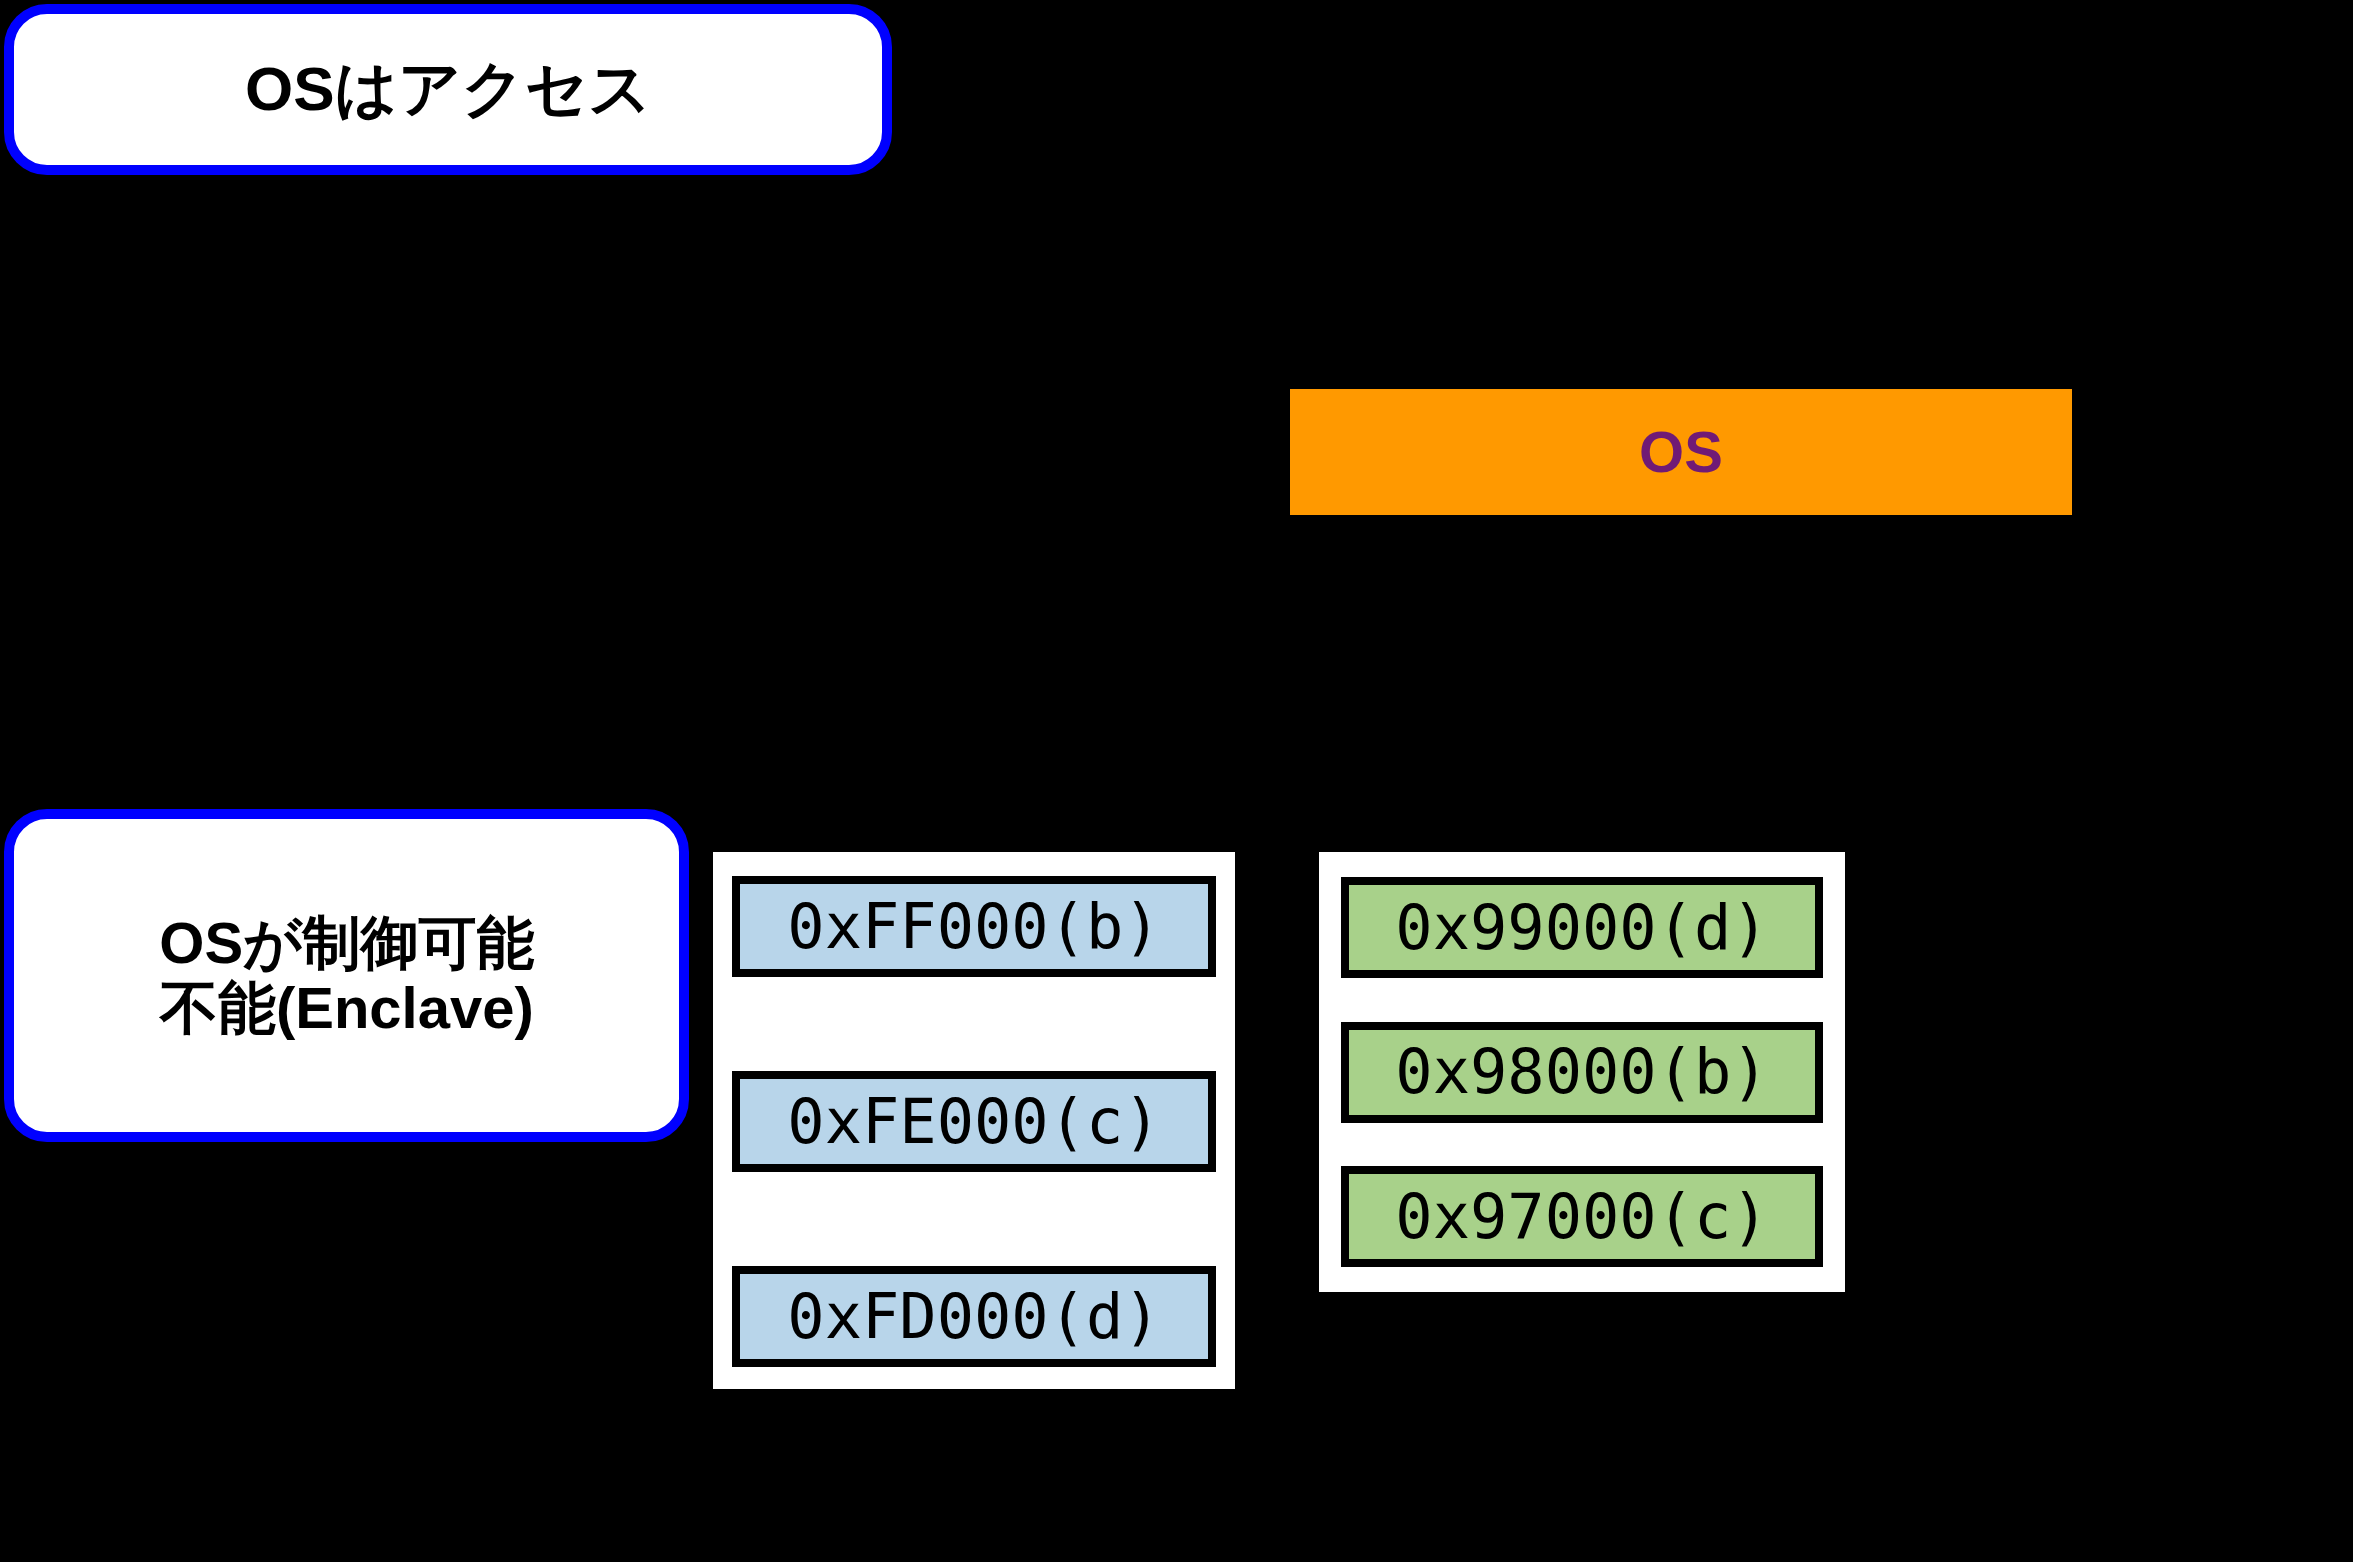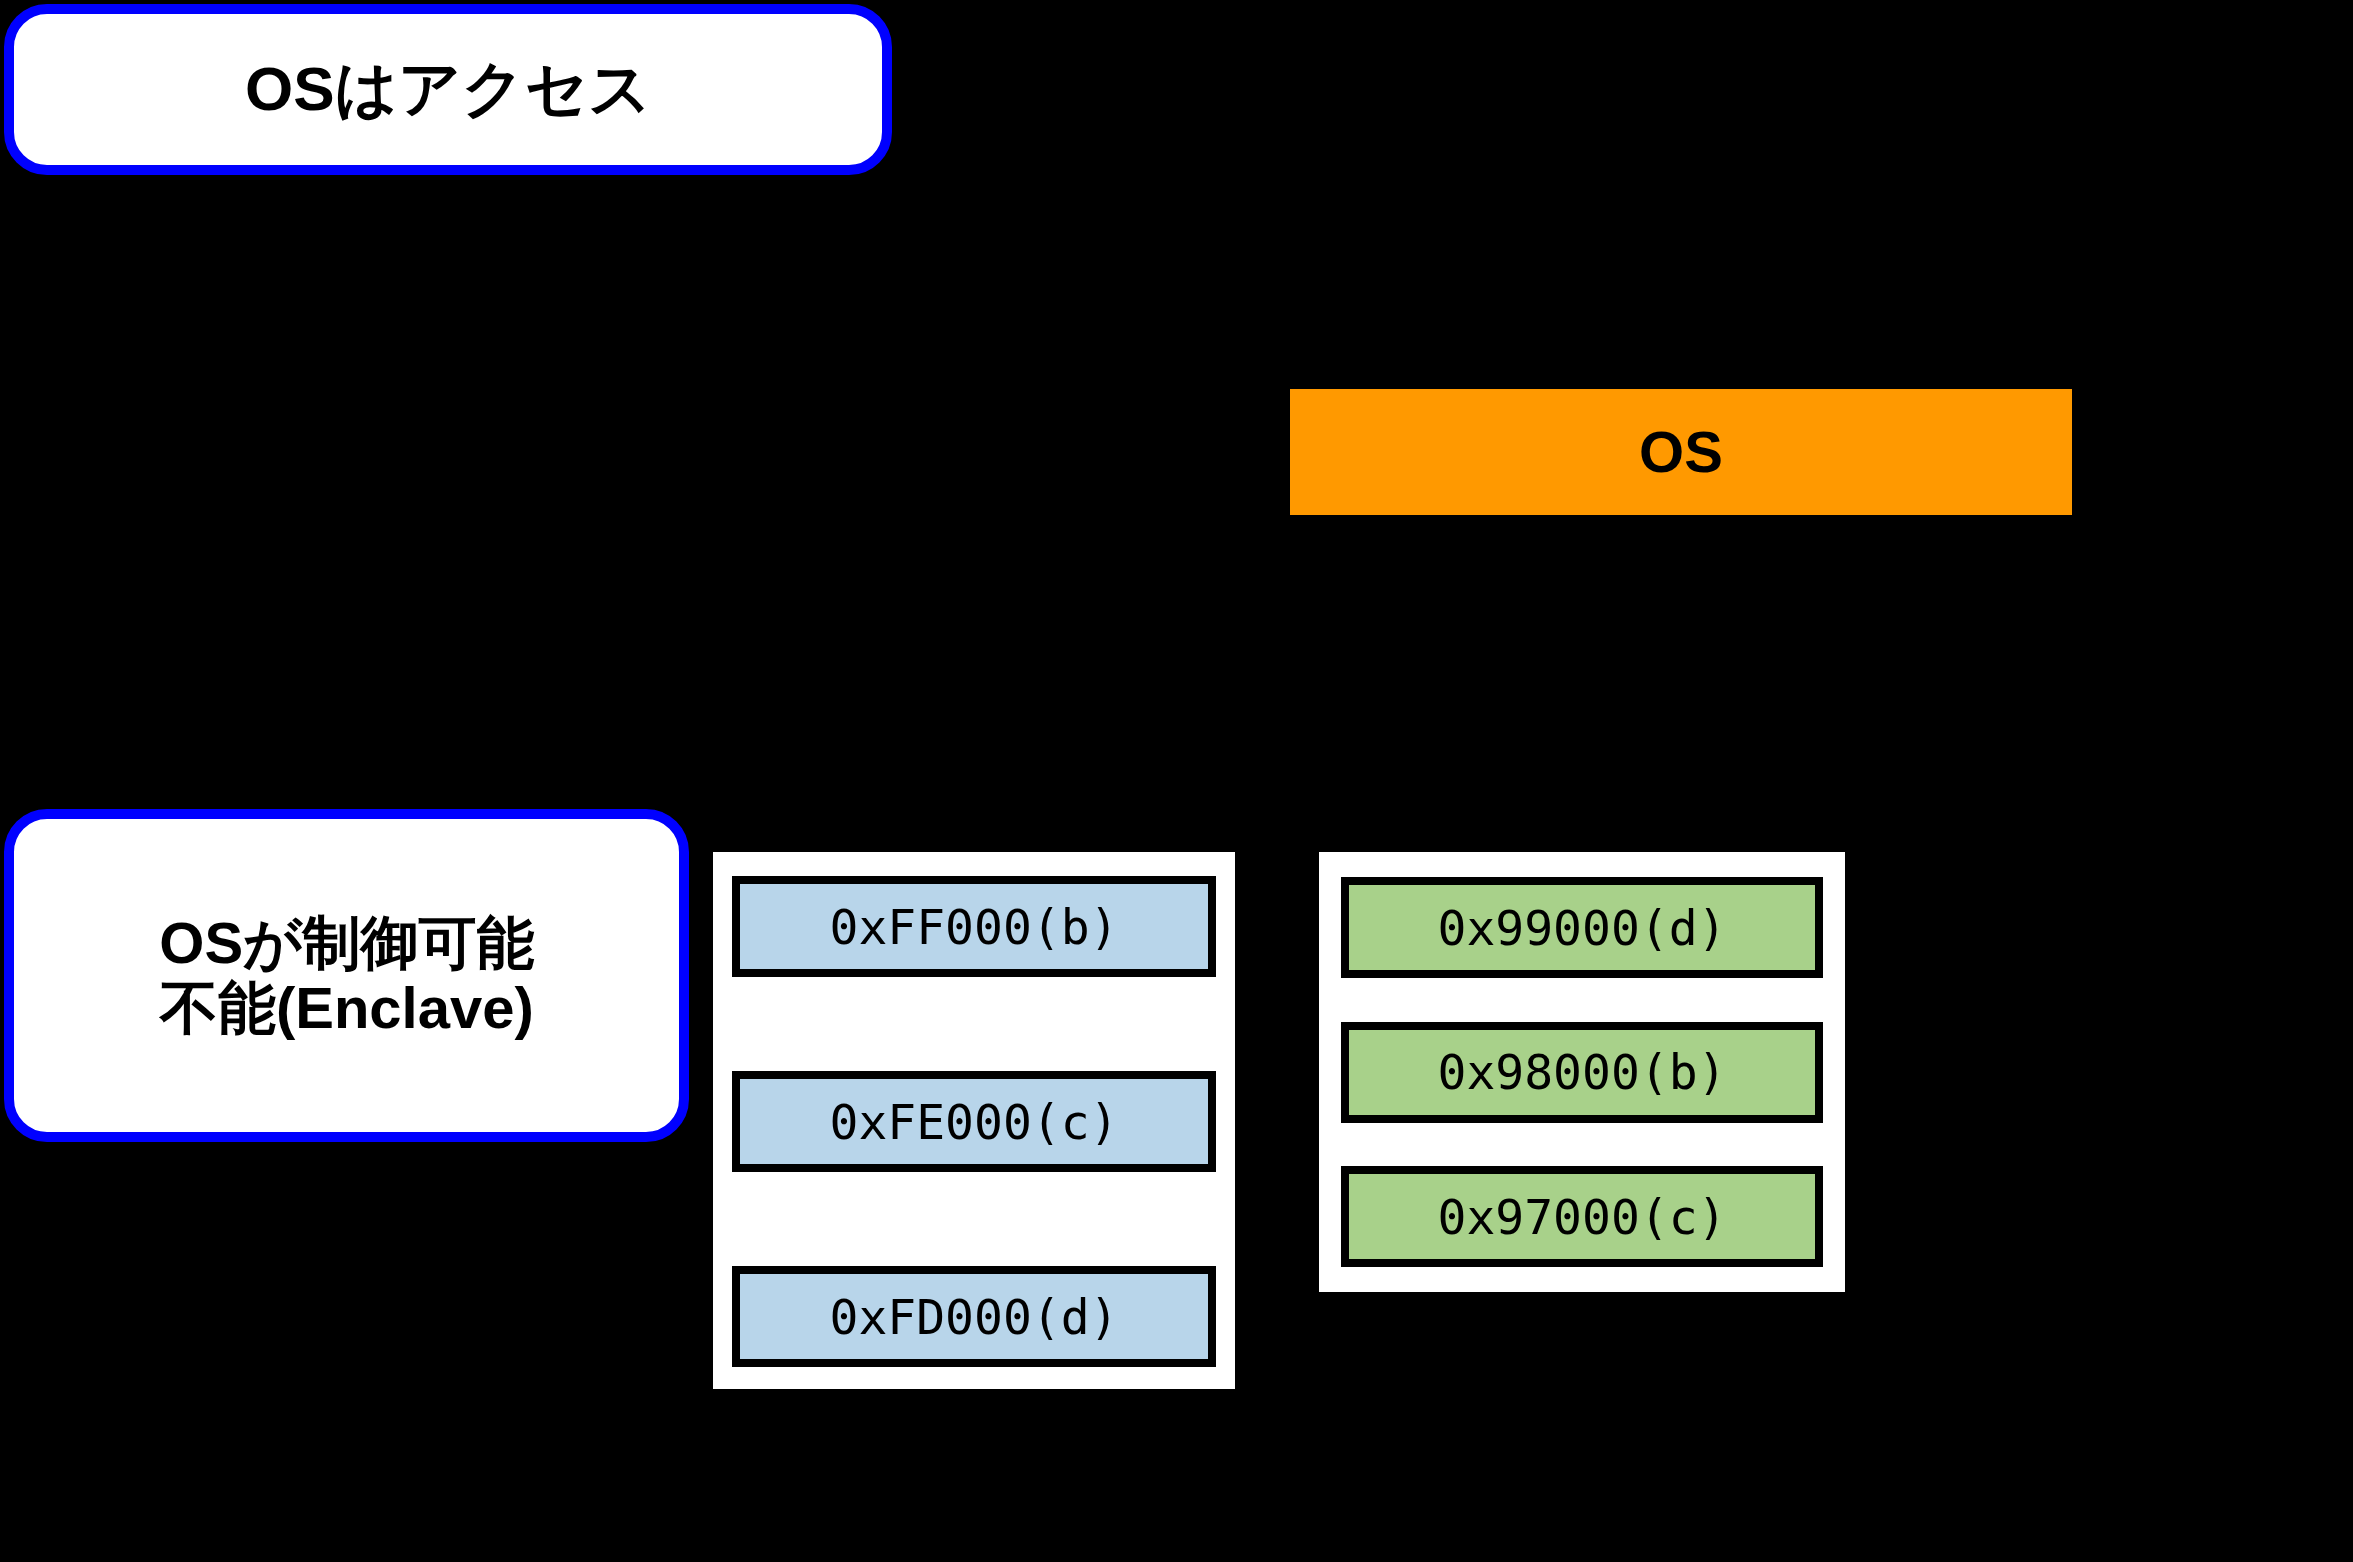--- a/index.html
+++ b/index.html
@@ -69,21 +69,21 @@
     left: 1290px;
     top: 389px;
     width: 782px;
     height: 126px;
     background: #FF9900;
     display: flex;
     align-items: center;
     justify-content: center;
   }
   #os-bar .bar-label {
-    color: #000000;
+    color: #701a75;
     font-weight: bold;
     font-size: 58px;
     line-height: 1;
   }
 
   
   .mem-panel {
     position: absolute;
     box-sizing: border-box;
     background: #FFFFFF;
@@ -114,21 +114,21 @@
     height: 101px;
     display: flex;
     align-items: center;
     justify-content: center;
   }
   .mem-cell.blue { background: #B8D5EA; }
   .mem-cell.green { background: #A8D18A; }
 
   .mem-cell-label {
     font-family: "DejaVu Sans Mono", monospace;
-    font-size: 48px;
+    font-size: 62px;
     color: #000000;
     line-height: 1;
     white-space: pre;
   }
 </style>
 </head>
 <body>
 
 <div class="stage">
 

